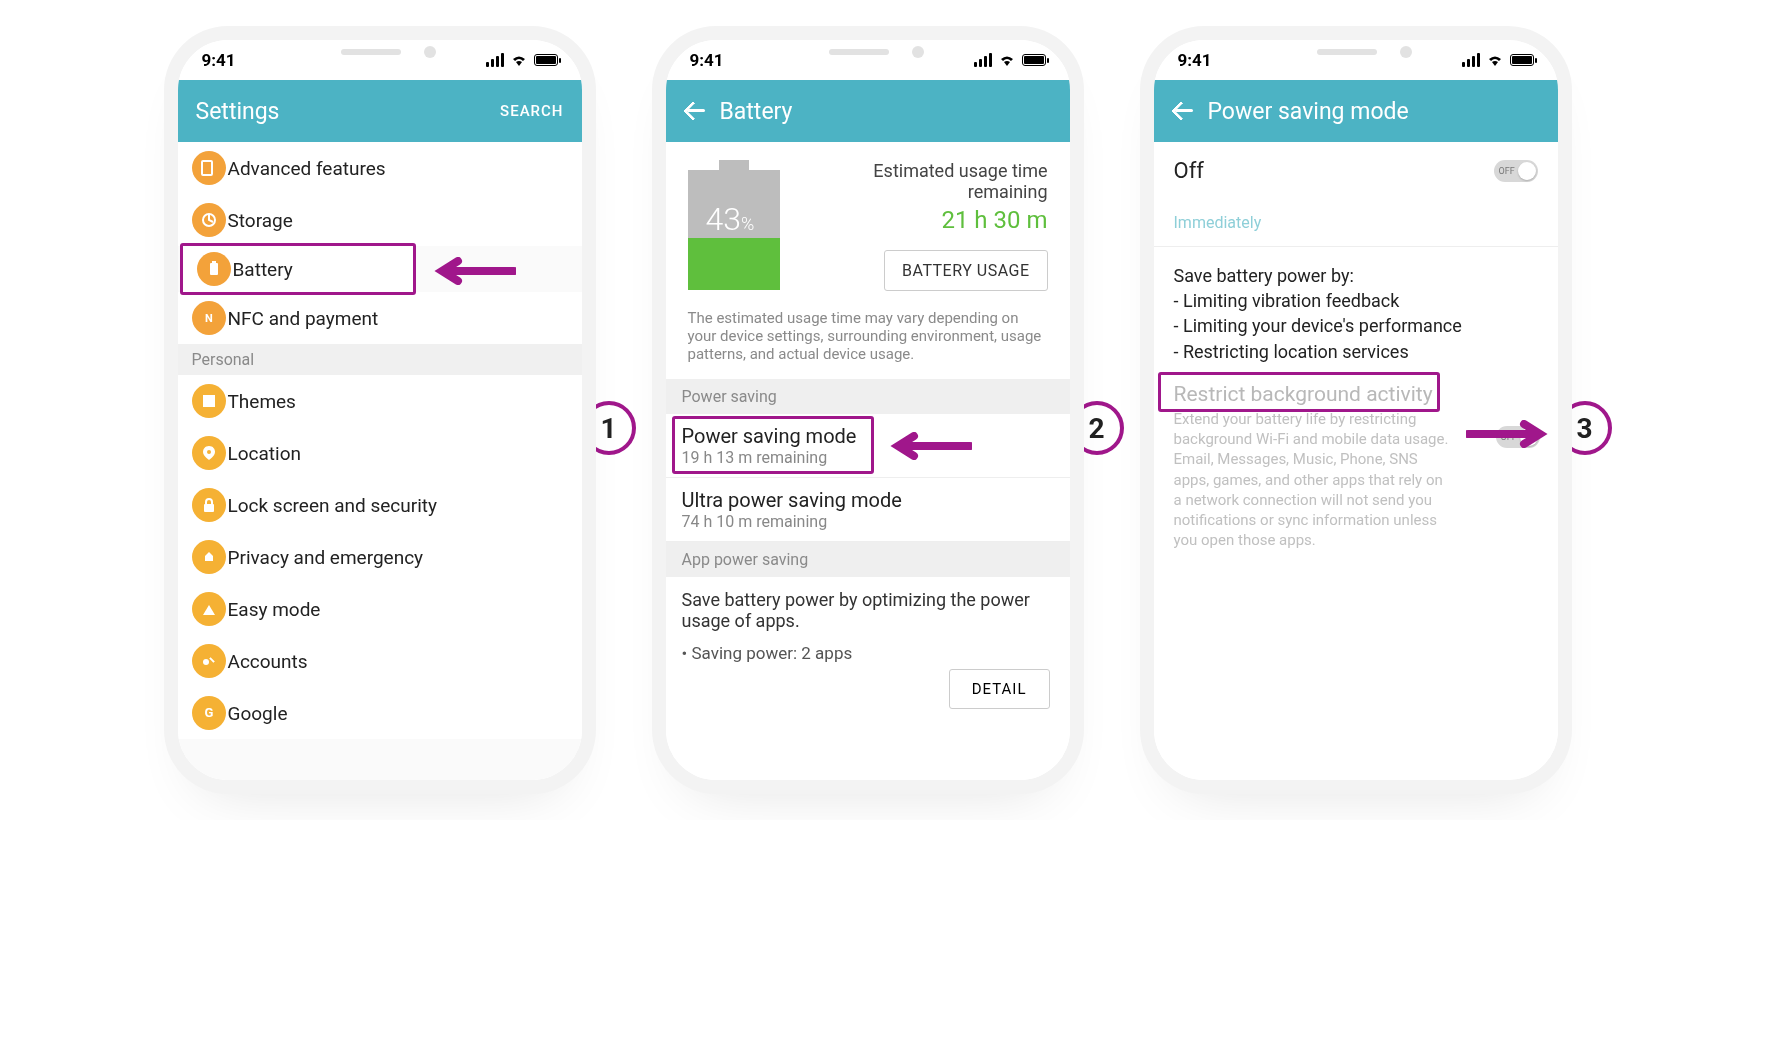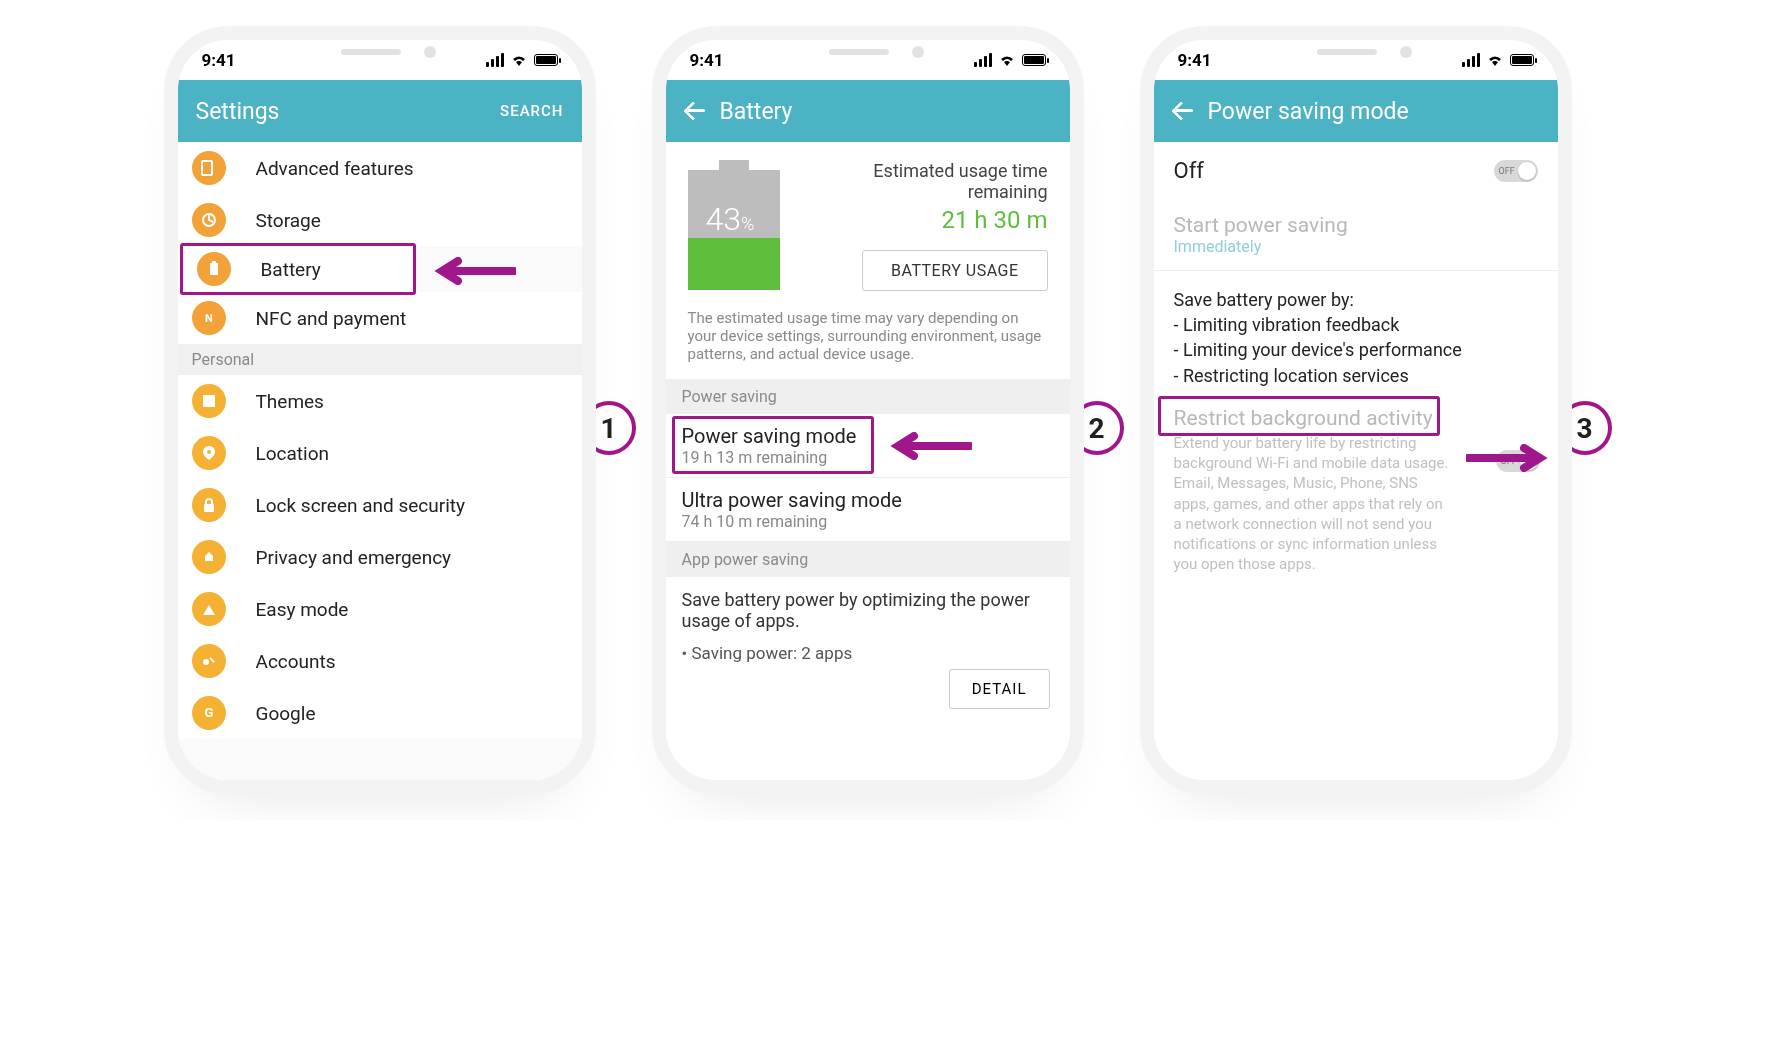--- a/index.html
+++ b/index.html
@@ -95,21 +95,21 @@
     top:102px;left:0;right:0;bottom:0;
     background:#fafafa;
     overflow:hidden;
   }
 
   
   .list-item {
     display:flex; align-items:center;
     height:52px;
     padding: 0 14px;
-    gap: 30px;
+    gap: 2px;
     background:#fff;
   }
   .list-item .icon {
     width:34px;height:34px;border-radius:50%;
     background:#f3a23a;
     display:flex;align-items:center;justify-content:center;
     color:#fff;
     flex-shrink:0;
   }
   .list-item .label { font-size:19px; color:#222;}
@@ -138,21 +138,21 @@
   .batt-cap{position:absolute;top:0;left:50%;transform:translateX(-50%);width:30px;height:10px;background:#bdbdbd;}
   .batt-body{position:absolute;top:10px;left:0;right:0;bottom:0;background:#bdbdbd;}
   .batt-fill{position:absolute;left:0;right:0;bottom:0;height:43%;background:#5fbf3d;}
   .batt-pct{position:absolute;top:40px;left:0;right:7px;text-align:center;color:#fff;font-size:32px;font-weight:300;}
   .batt-pct small{font-size:18px;}
   .batt-info{flex:1;text-align:right;}
   .batt-info .est1{font-size:18px;color:#444;}
   .batt-info .est2{font-size:24px;color:#5fbf3d;margin:4px 0 16px;}
   .batt-usage-btn{
     display:inline-block;border:1px solid #ccc;border-radius:3px;
-    padding:10px 28px;font-size:16px;letter-spacing:0.5px;
+    padding:10px 17px;font-size:16px;letter-spacing:0.5px;
     background:#fff;color:#333;
   }
   .batt-note{font-size:15px;color:#8a8a8a;padding:4px 22px 16px;background:#fff;}
   .sec-head2{background:#efefef;color:#8a8a8a;font-size:16px;padding:8px 16px;}
   .row2{background:#fff;padding:10px 16px;border-bottom:1px solid #eee;}
   .row2 .t1{font-size:20px;color:#222;}
   .row2 .t2{font-size:16px;color:#888;}
   .row-body{background:#fff;padding:12px 16px;font-size:18px;color:#333;}
   .row-sub{background:#fff;padding:0 16px 12px;font-size:17px;color:#555;}
   .detail-btn{
@@ -417,21 +417,20 @@
   <div class="screen-body" style="background:#fff;">
 
     <div class="toggle-row">
       <span class="toggle-lab">Off</span>
       <span class="toggle-sw">
             <span>OFF</span>
           </span>
     </div>
 
     <div class="disabled-row">
-      <div class="t1">Start power saving</div>
       <div class="t2">Immediately</div>
     </div>
 
     <div class="desc-block">
       <div>Save battery power by:</div>
       <div>- Limiting vibration feedback</div>
       <div>- Limiting your device's performance</div>
       <div>- Restricting location services</div>
     </div>
 

